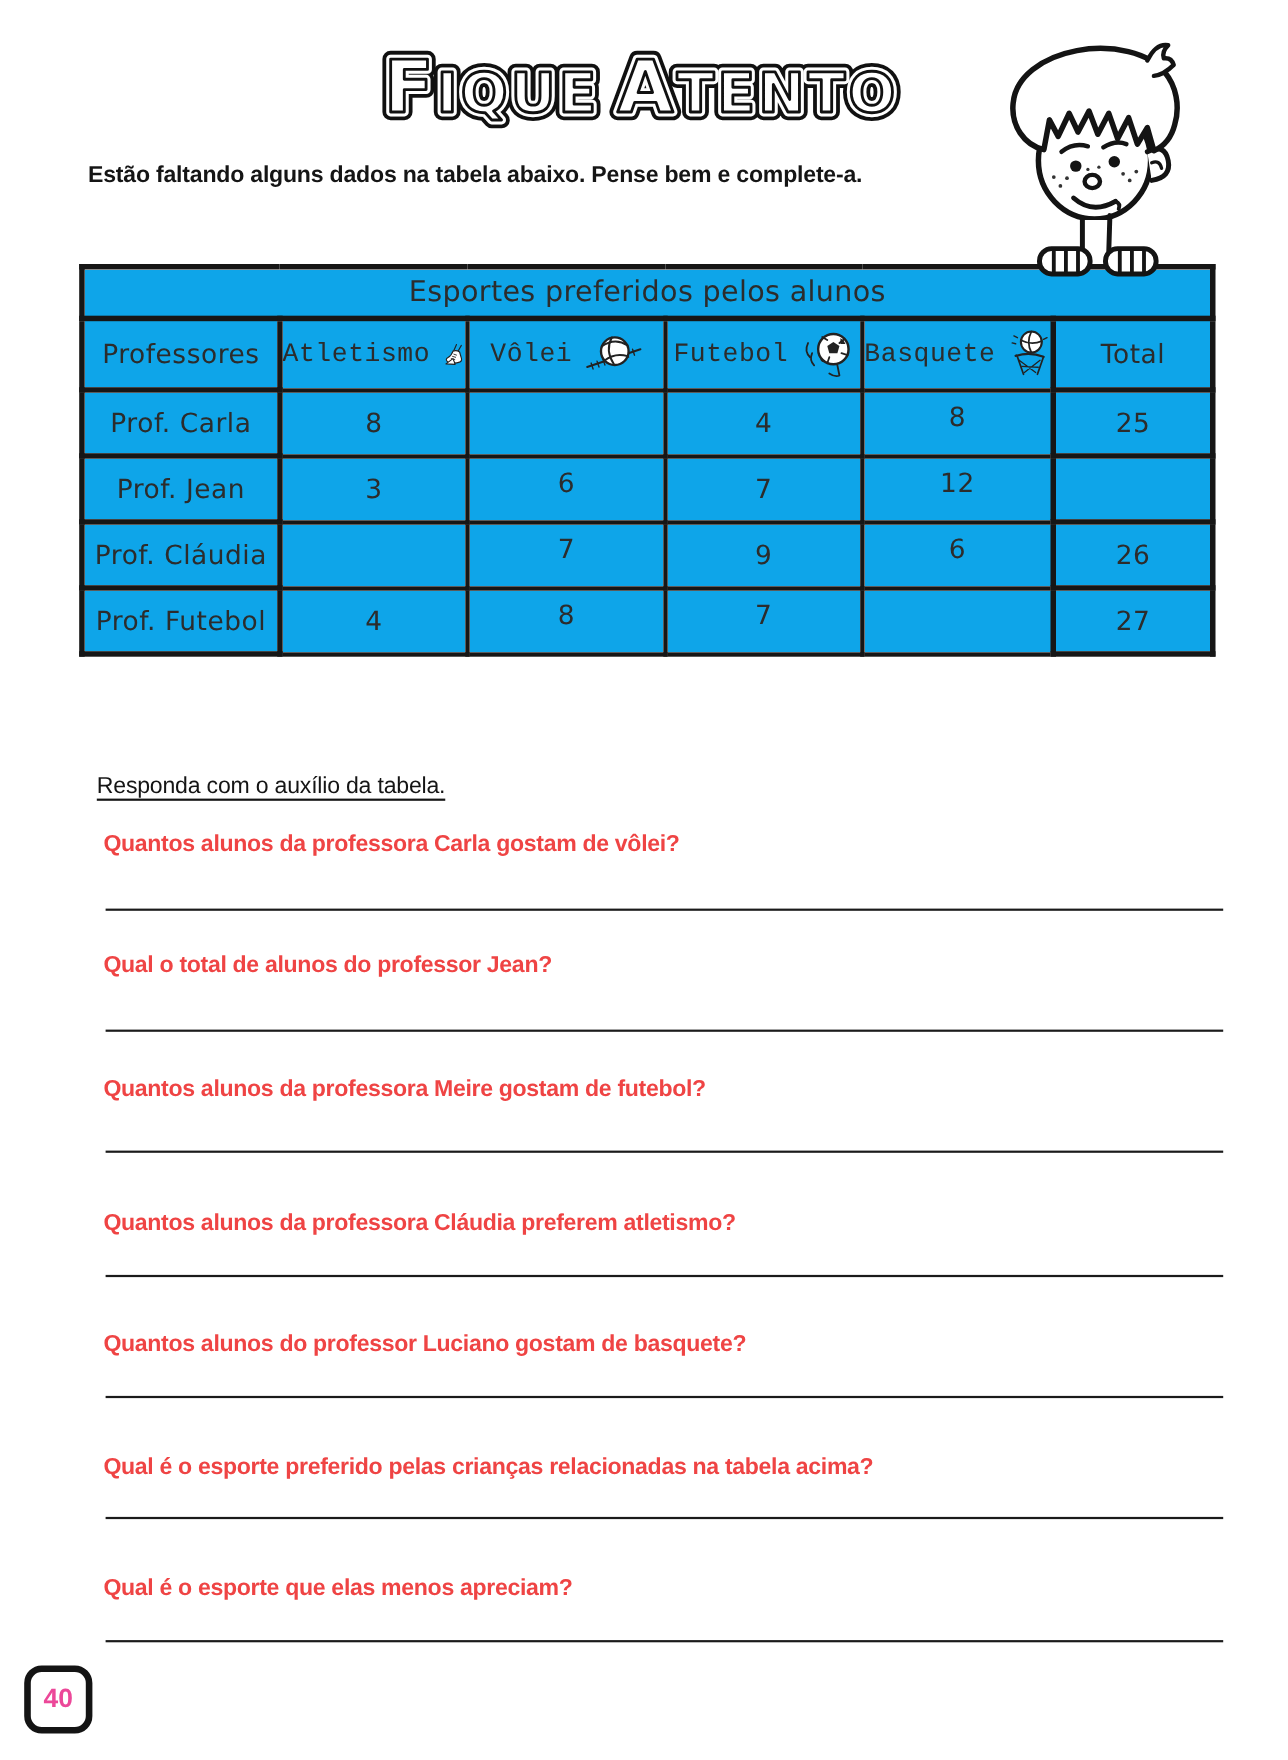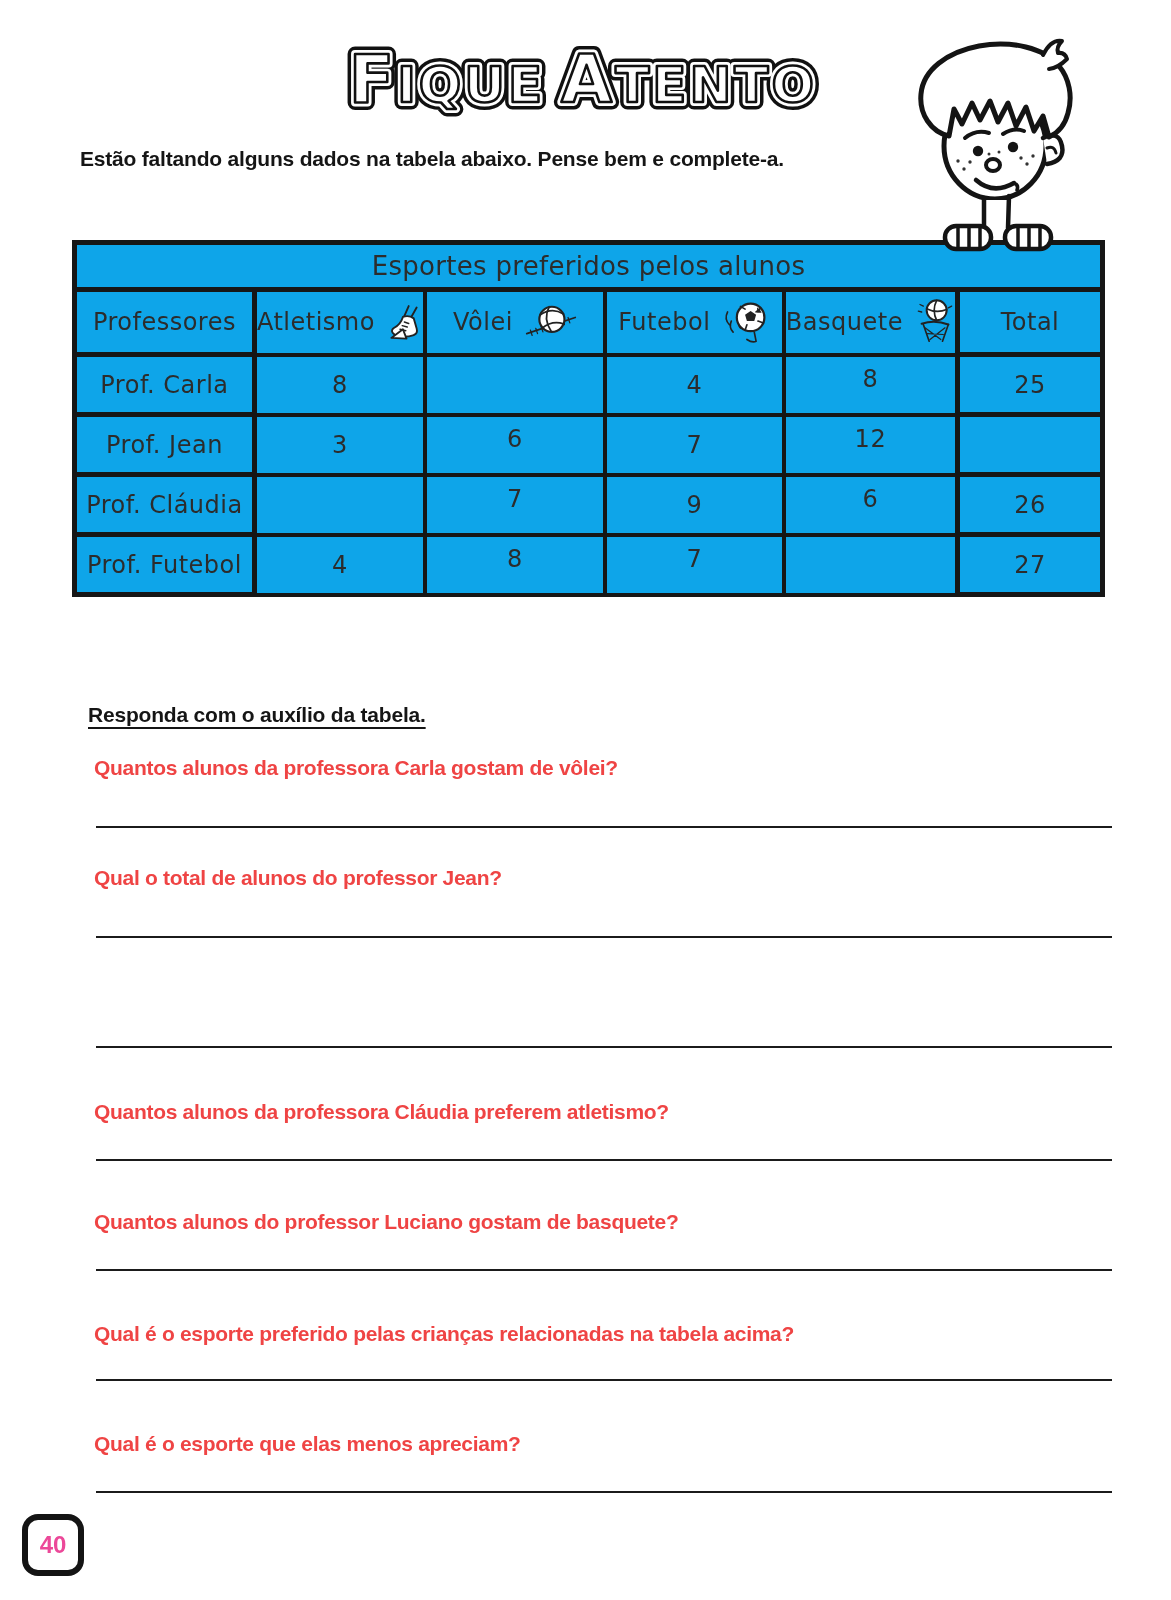--- a/index.html
+++ b/index.html
@@ -25,26 +25,26 @@
   .sports-table td,.sports-table th{
     border:4px solid #161616;background:#0ea5e9;text-align:center;vertical-align:middle;
     font-family:"DejaVu Sans", sans-serif;color:#2c2c2c;font-weight:400;
     overflow:hidden;padding:0;
   }
   .sports-table .outer{border-width:5px;}
   .t-title{height:42px;font-size:26px;font-weight:bold;letter-spacing:0.3px;
     font-family:"Liberation Sans", sans-serif;color:#111;}
   .t-head td{height:60px;font-size:24px;letter-spacing:0.5px;}
   .t-row td{height:55px;font-size:24px;letter-spacing:0.5px;}
-  .head-cell{display:flex;align-items:center;justify-content:center;gap:12px;}
+  .head-cell{display:flex;align-items:center;justify-content:center;gap:12px;font-family:Liberation Mono, monospace;}
   .head-cell .lbl{white-space:nowrap;}
   .num-hi{position:relative;top:-6px;display:inline-block;}
   
   .q-heading{
-    position:absolute;left:88px;font-size:21px;font-weight:bold;letter-spacing:-0.2px;
+    position:absolute;left:88px;font-size:21px;font-weight:normal;letter-spacing:-0.2px;
     text-decoration:underline;text-underline-offset:5px;text-decoration-thickness:2px;color:#151515;
   }
   .question{
     position:absolute;left:94px;font-size:21px;font-weight:bold;letter-spacing:-0.3px;color:#ef4444;
     white-space:nowrap;
   }
   .answer-line{
     position:absolute;left:96px;width:1016px;height:0;border-top:2.5px solid #1b1b1b;
   }
   
@@ -225,20 +225,21 @@
     </table>
 
   <div class="q-heading" style="top:703px">Responda com o auxílio da tabela.</div>
 
   <div class="question" style="top:756px">Quantos alunos da professora Carla gostam de vôlei?</div>
   <div class="answer-line" style="top:826px"></div>
 
   <div class="question" style="top:866px">Qual o total de alunos do professor Jean?</div>
   <div class="answer-line" style="top:936px"></div>
 
+  <div class="question" style="top:978px">Quantos alunos da professora Meire gostam de futebol?</div>
   <div class="answer-line" style="top:1046px"></div>
 
   <div class="question" style="top:1100px">Quantos alunos da professora Cláudia preferem atletismo?</div>
   <div class="answer-line" style="top:1159px"></div>
 
   <div class="question" style="top:1210px">Quantos alunos do professor Luciano gostam de basquete?</div>
   <div class="answer-line" style="top:1269px"></div>
 
   <div class="question" style="top:1322px">Qual é o esporte preferido pelas crianças relacionadas na tabela acima?</div>
   <div class="answer-line" style="top:1379px"></div>

